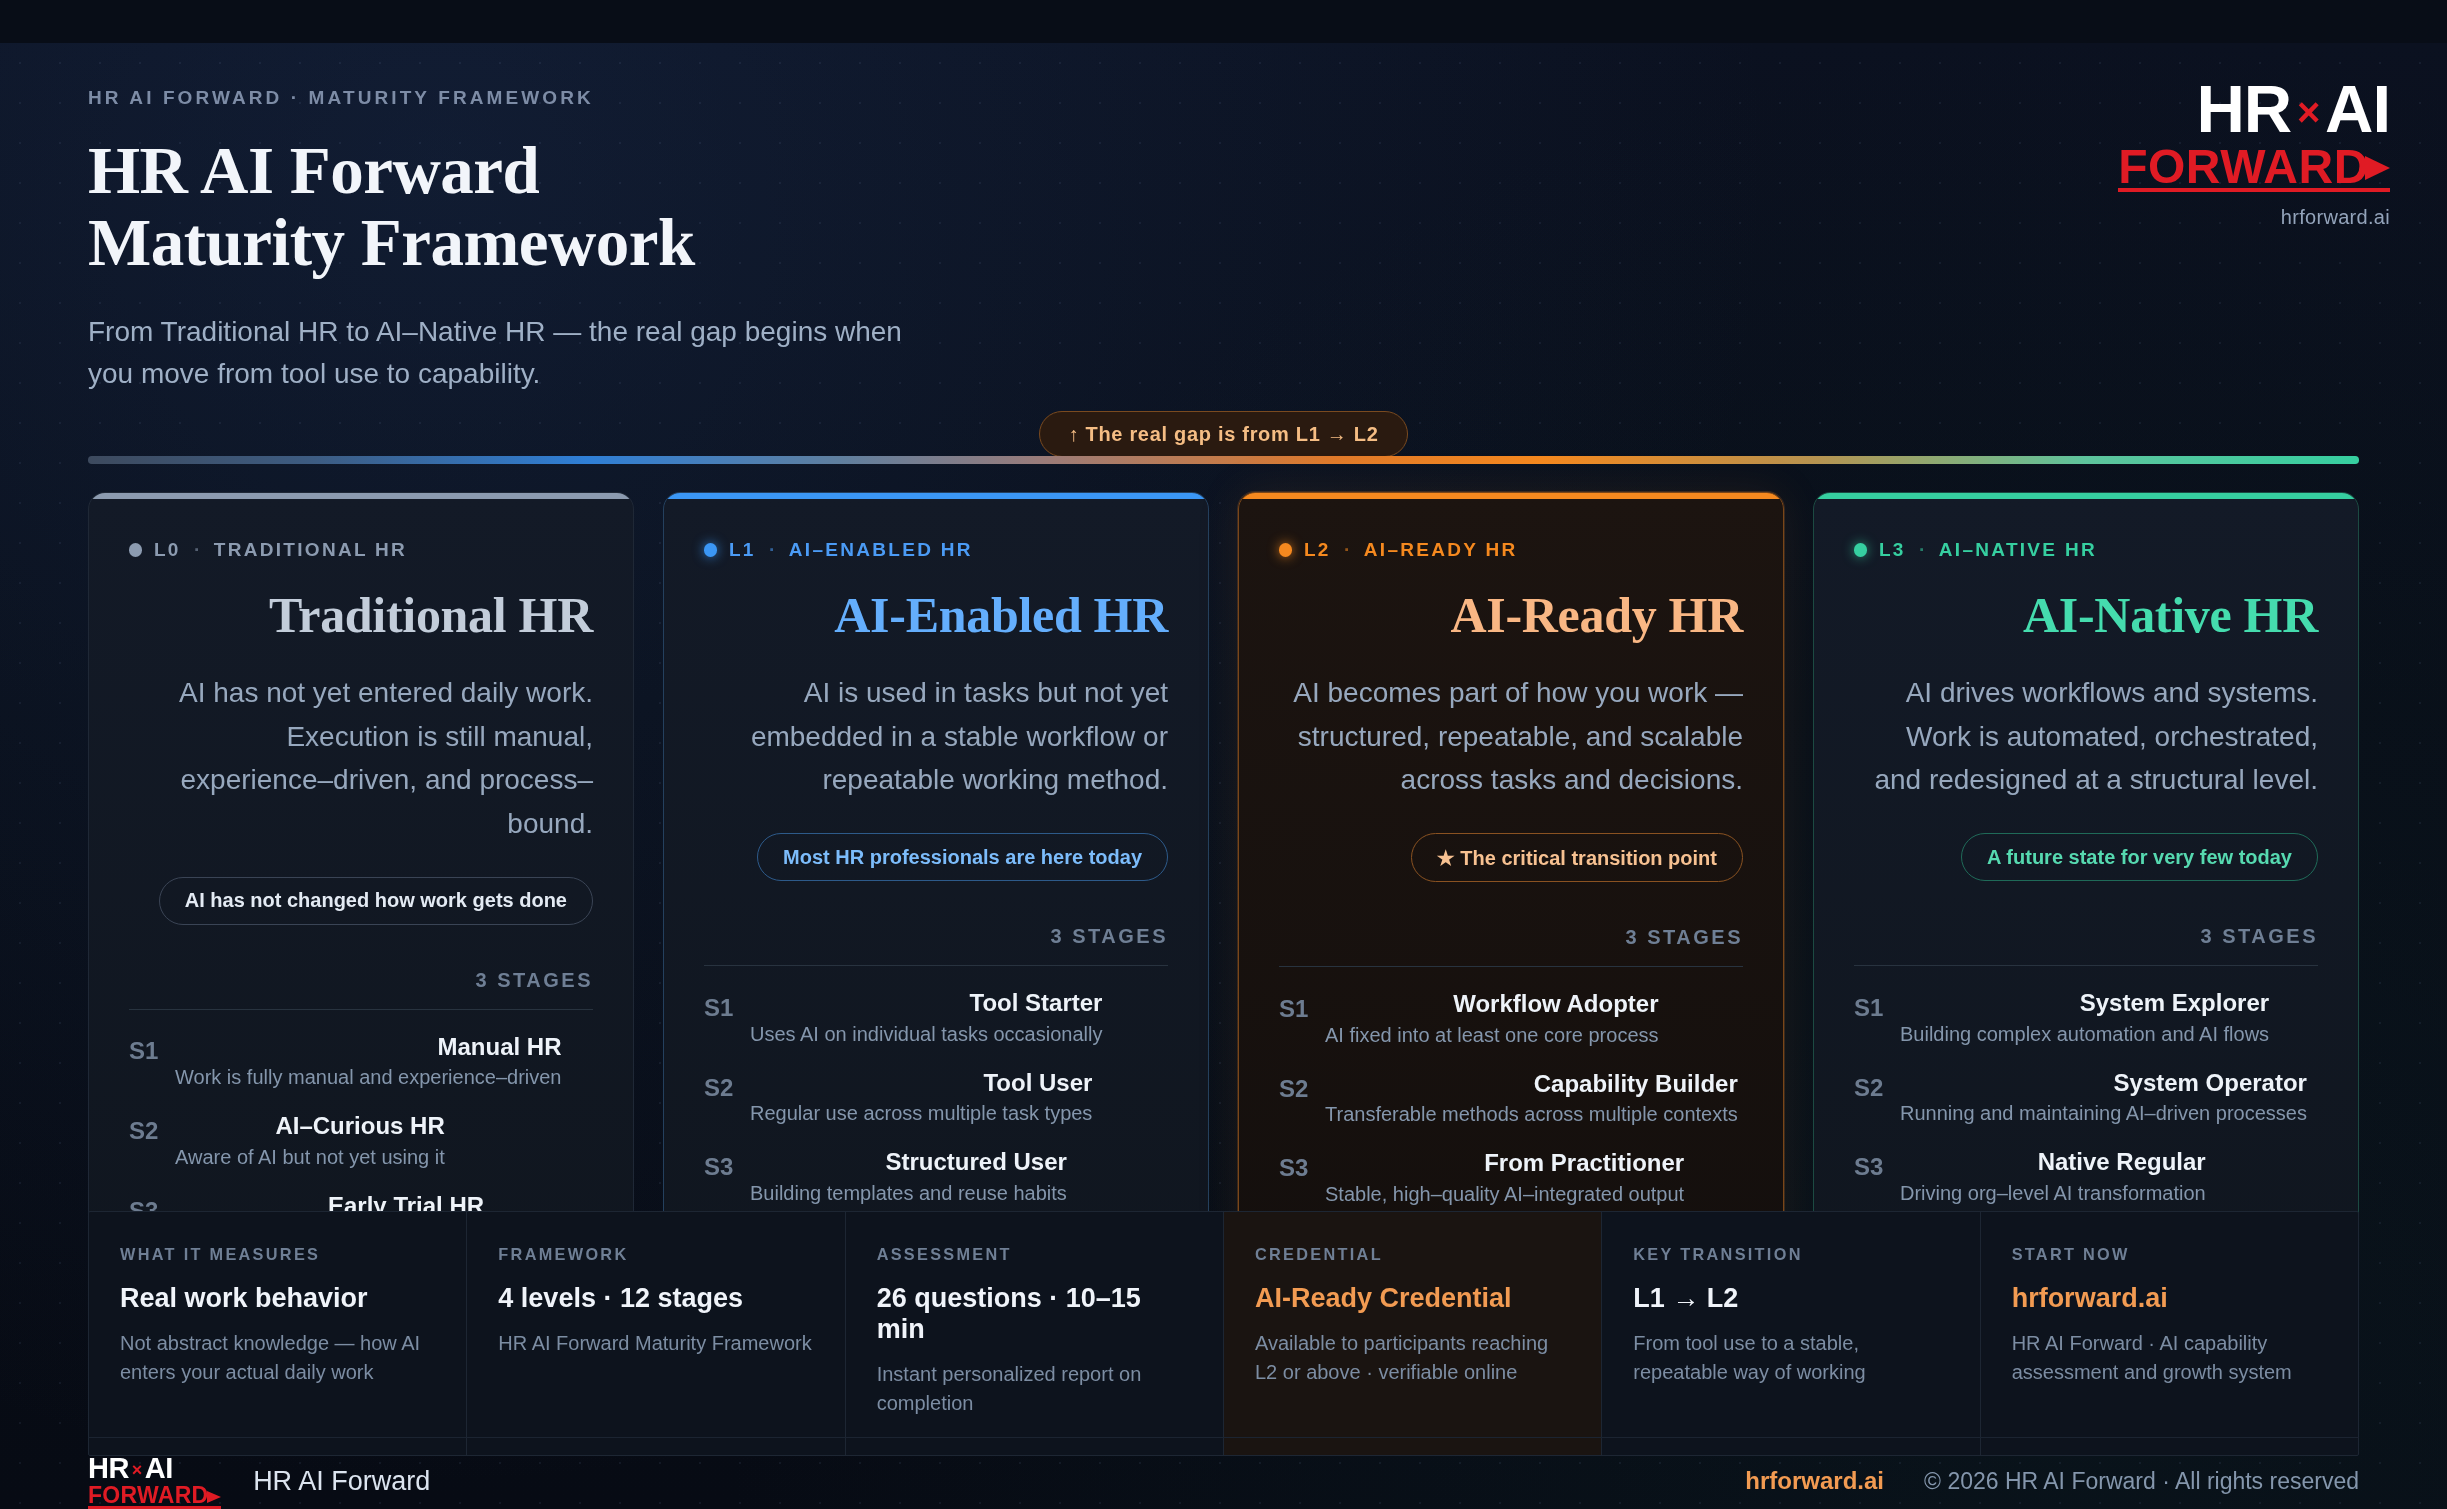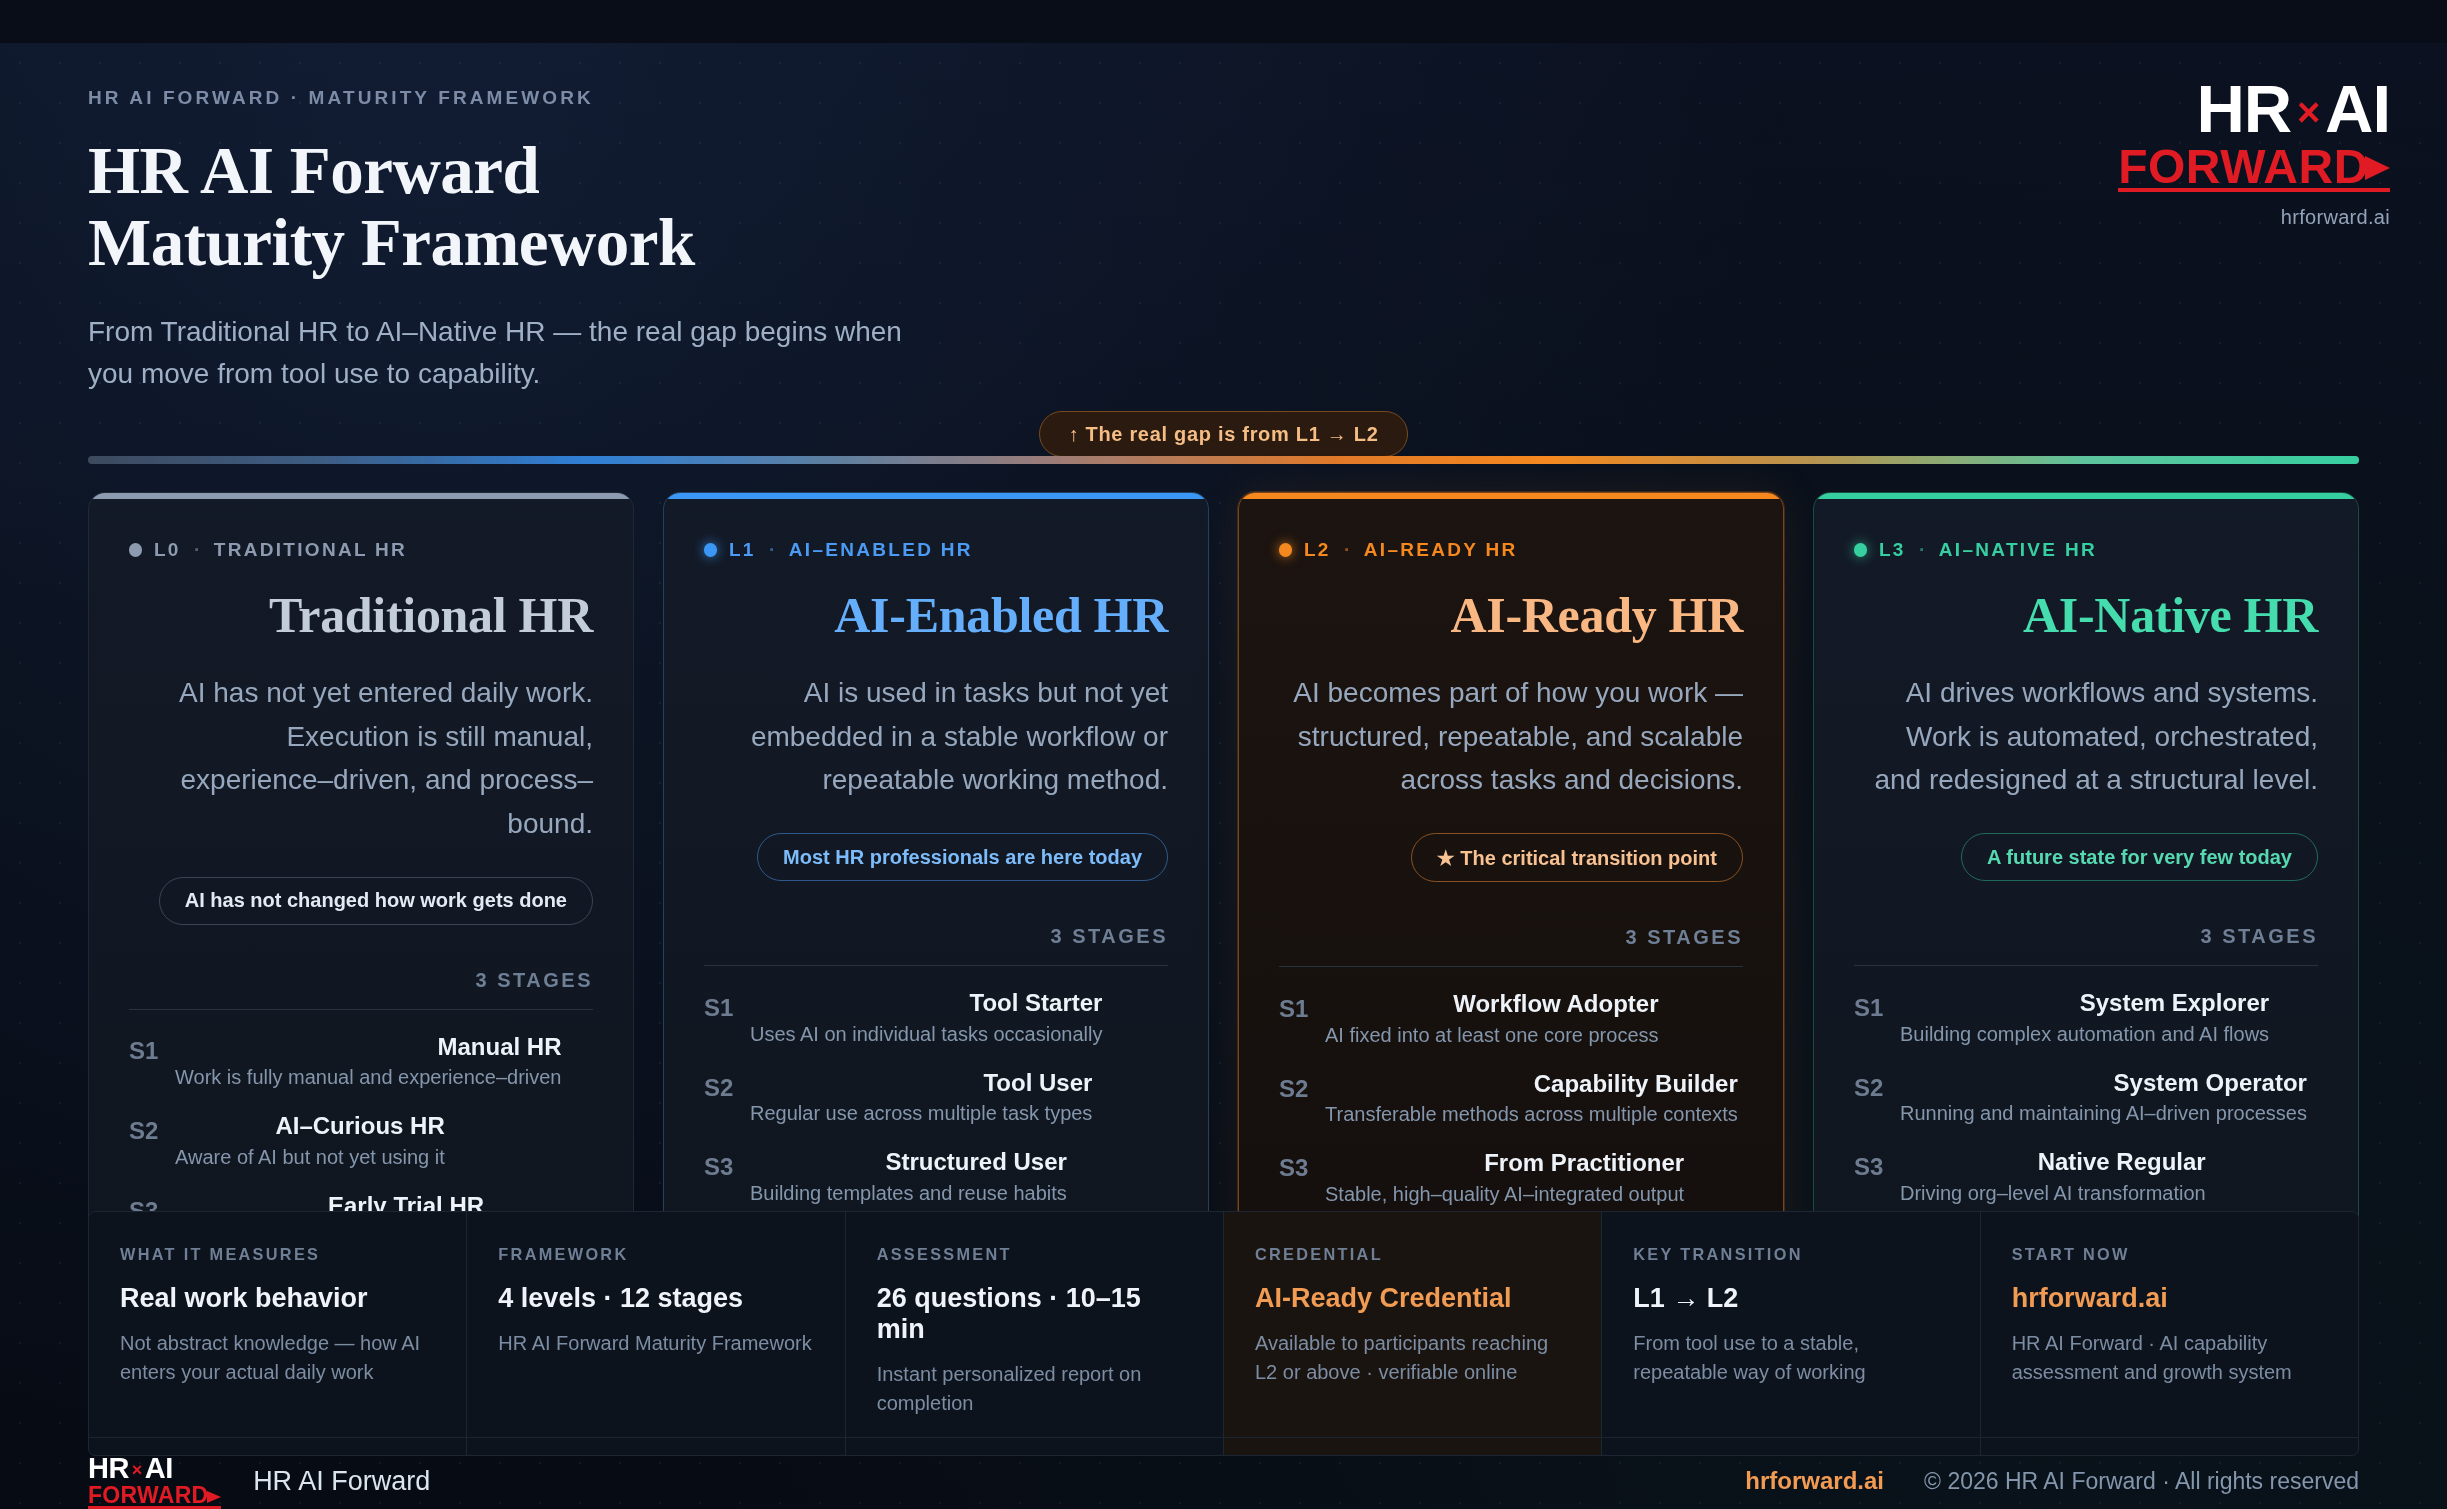--- a/index.html
+++ b/index.html
@@ -118,21 +118,21 @@
   }
   .stages-rule { margin-top:17px; height:1px; background:#28333f; }
   .stage { display:flex; gap:17px; margin-top:23px; }
   .stage-no { font-size:24px; font-weight:600; color:#6d7c90; width:29px; flex:none; padding-top:4.8px; }
   .stage-name { font-size:24px; font-weight:600; color:#eef3f9; }
   .stage-desc { font-size:20px; color:#8496ac; margin-top:5.7px; font-weight:350; }
 
   
   .meta {
     position:absolute; left:88px; top:1168px; width:2271px;
-    display:flex; border:1px solid #1d2633; border-radius:7px;
+    display:flex; border:1px solid #1d2633; border-radius:2px;
     background:#0d131d; overflow:hidden;
   }
   .meta-col { flex:1; padding:32.5px 31px 36px; border-left:1px solid #1d2633; }
   .meta-col:first-child { border-left:none; }
   .meta-col.accent { background:#1a1411; }
   .meta-k { font-size:16.3px; letter-spacing:2.3px; font-weight:600; color:#6f7f95; text-transform:uppercase; }
   .meta-v { font-size:27px; font-weight:600; color:#f0f4fa; margin-top:19px; }
   .meta-v.orange { color:#f29b52; }
   .meta-d { font-size:20px; line-height:1.48; color:#7c8da3; margin-top:15.3px; font-weight:350; }
 

